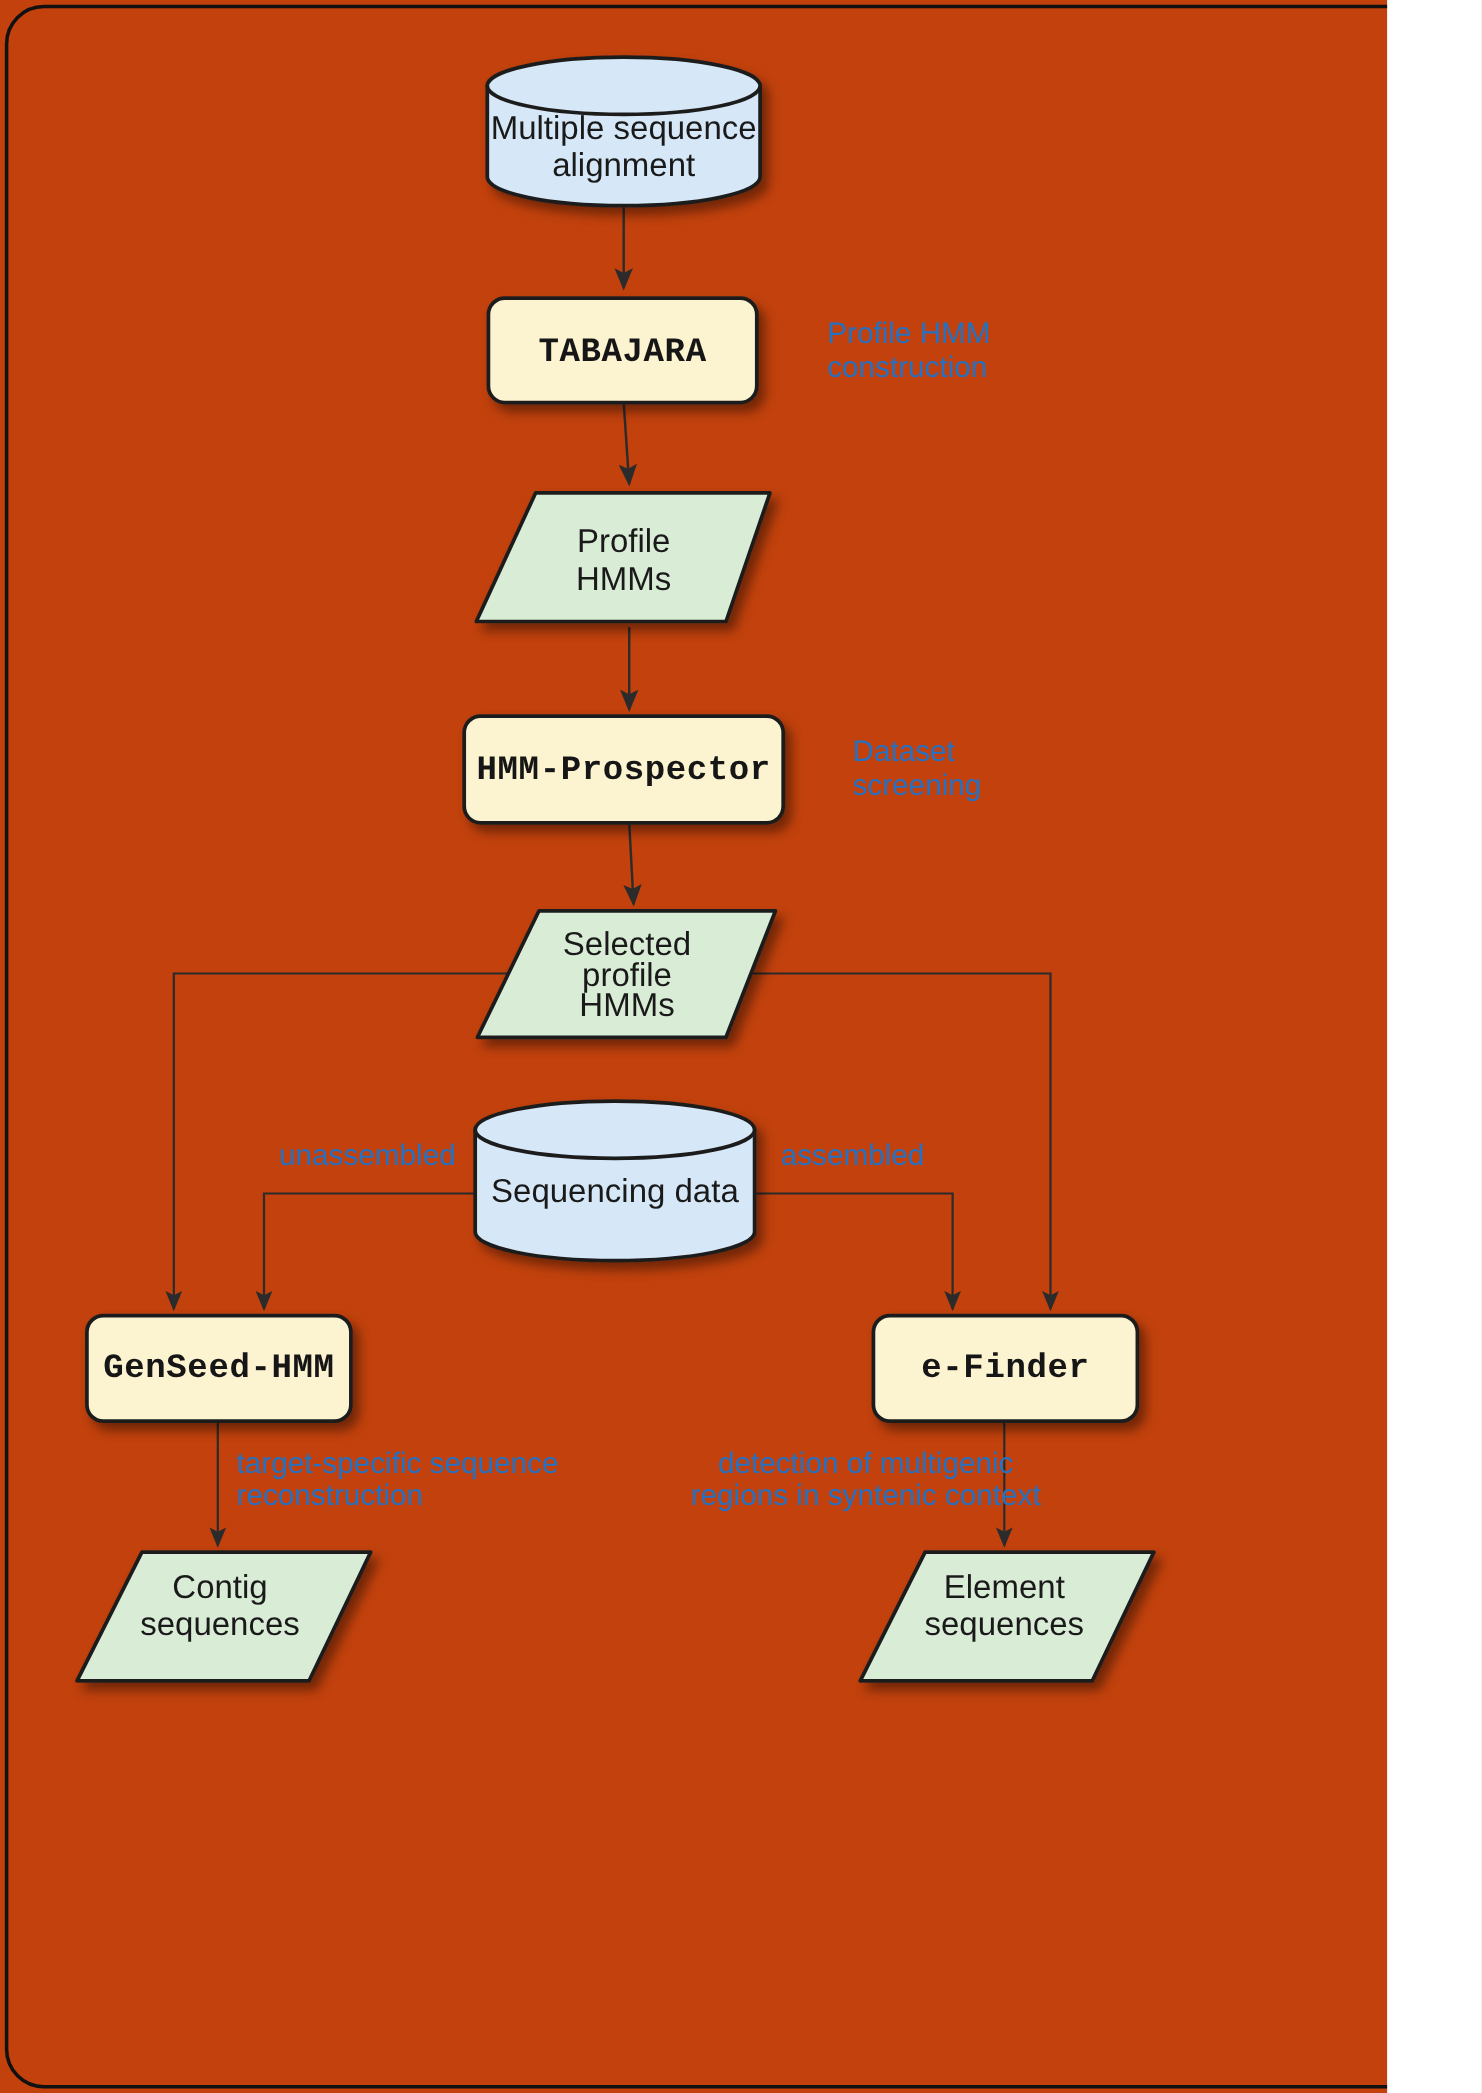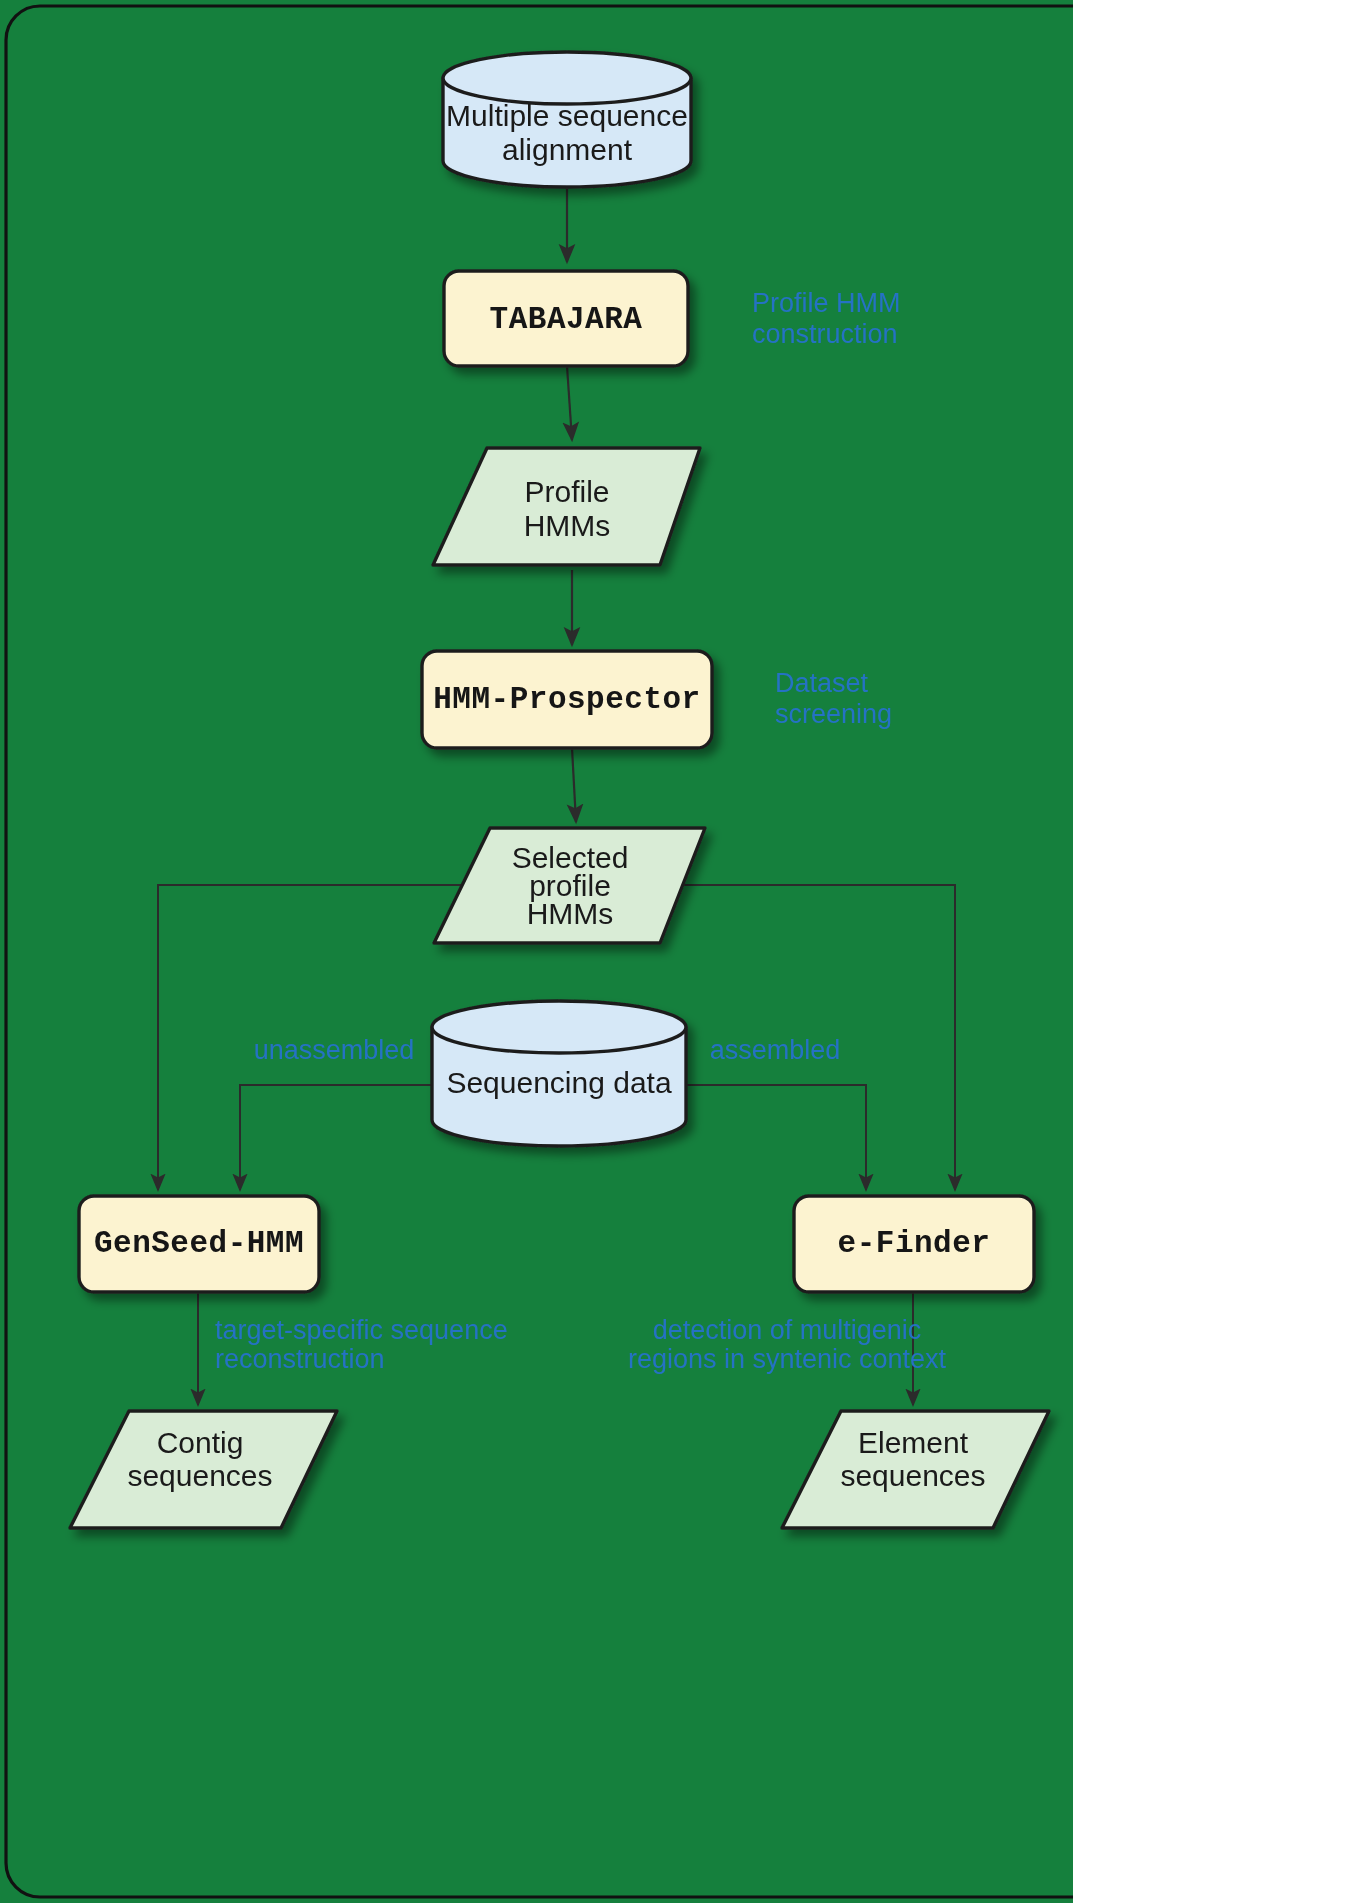--- a/index.html
+++ b/index.html
@@ -2,23 +2,23 @@
 <html><head>
 <meta charset="utf-8">
 <style>
   html, body {
     margin: 0;
     padding: 0;
     background: #ffffff;
   }
   #root {
     position: relative;
-    width: 1073px;
+    width: 1261px;
     height: 1903px;
-    background: #15803d;
+    background: #c2410c;
     font-family: "Liberation Sans", sans-serif;
     overflow: hidden;
   }
   svg#flow {
     display: block;
     width: 1347px;
     height: 1903px;
   }
   .node-label {
     font-family: "Liberation Sans", sans-serif;

